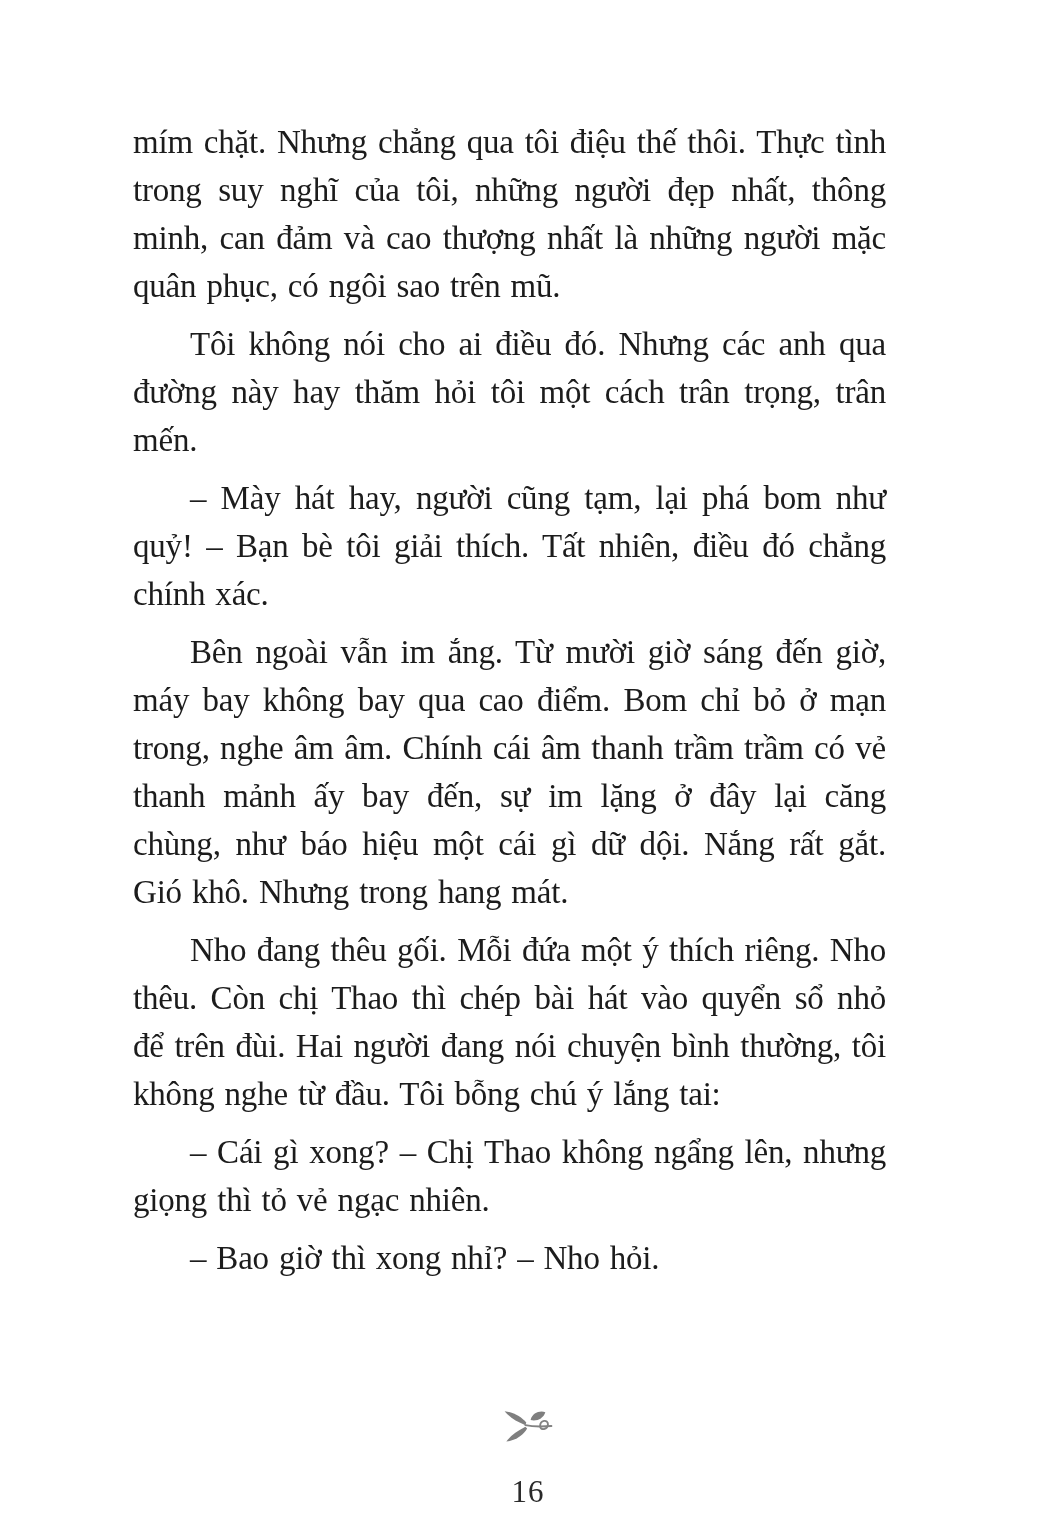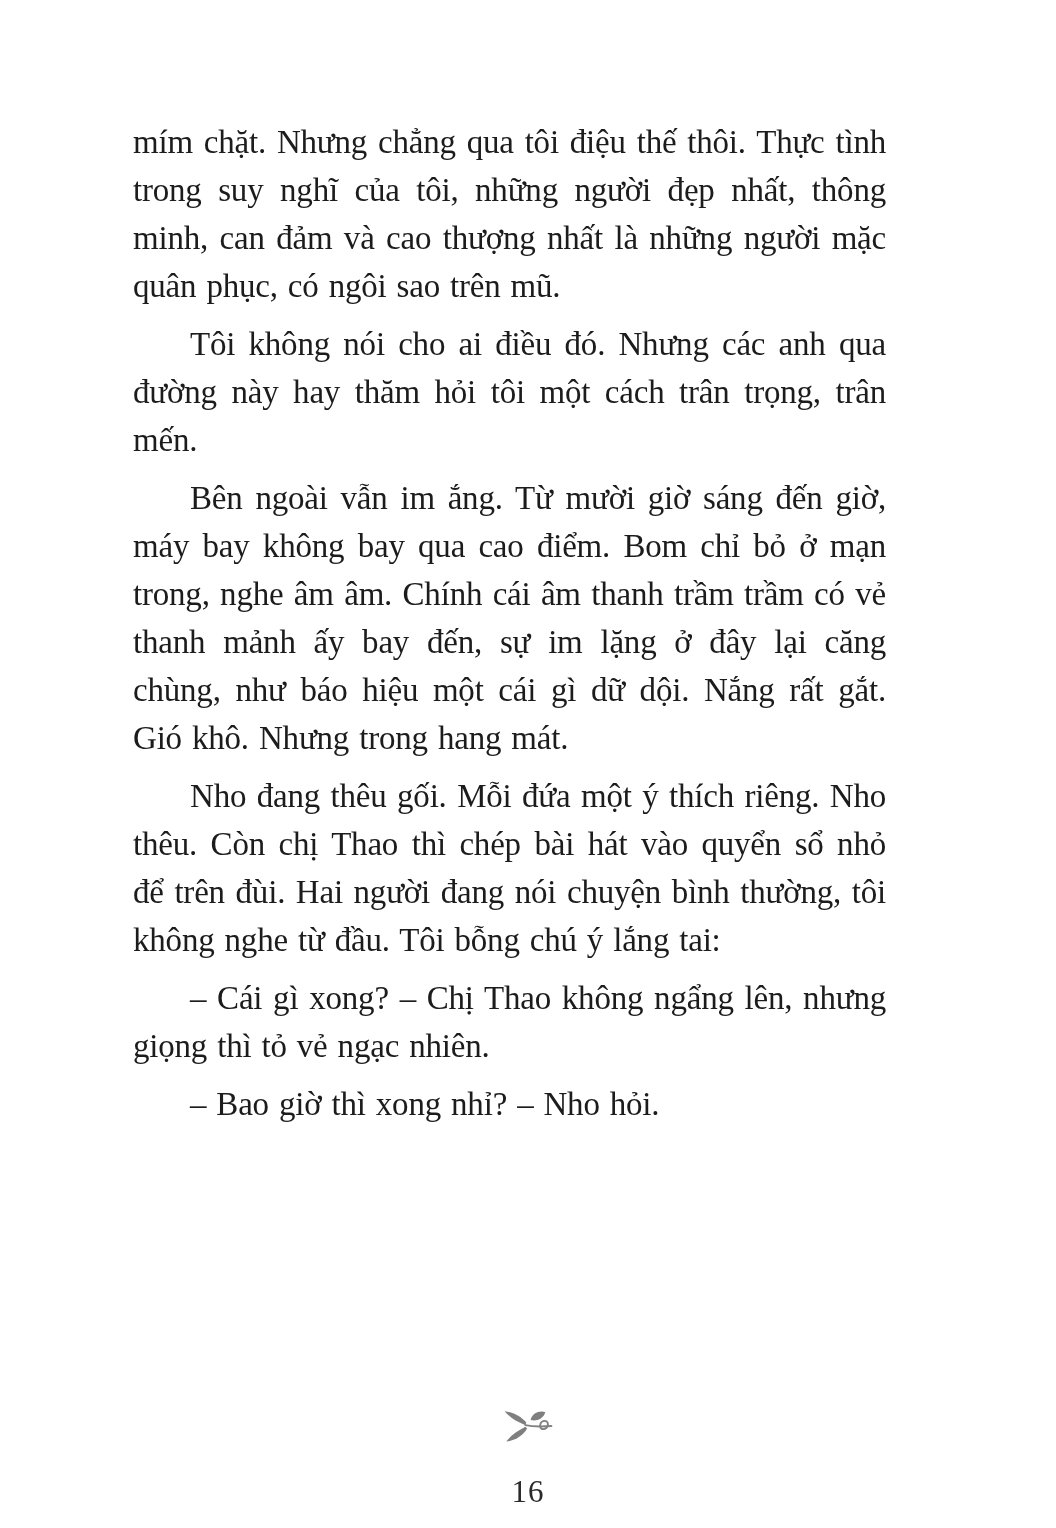--- a/index.html
+++ b/index.html
@@ -66,20 +66,21 @@
   }
 </style>
 </head>
 <body>
 
 <div class="page">
 
   <div class="text-block">
     <p class="no-indent">mím chặt. Nhưng chẳng qua tôi điệu thế thôi. Thực tình trong suy nghĩ của tôi, những người đẹp nhất, thông minh, can đảm và cao thượng nhất là những người mặc quân phục, có ngôi sao trên mũ.</p>
     <p class="indent">Tôi không nói cho ai điều đó. Nhưng các anh qua đường này hay thăm hỏi tôi một cách trân trọng, trân mến.</p>
+    <p class="indent">– Mày hát hay, người cũng tạm, lại phá bom như quỷ! – Bạn bè tôi giải thích. Tất nhiên, điều đó chẳng chính xác.</p>
     <p class="indent">Bên ngoài vẫn im ắng. Từ mười giờ sáng đến giờ, máy bay không bay qua cao điểm. Bom chỉ bỏ ở mạn trong, nghe âm âm. Chính cái âm thanh trầm trầm có vẻ thanh mảnh ấy bay đến, sự im lặng ở đây lại căng chùng, như báo hiệu một cái gì dữ dội. Nắng rất gắt. Gió khô. Nhưng trong hang mát.</p>
     <p class="indent">Nho đang thêu gối. Mỗi đứa một ý thích riêng. Nho thêu. Còn chị Thao thì chép bài hát vào quyển sổ nhỏ để trên đùi. Hai người đang nói chuyện bình thường, tôi không nghe từ đầu. Tôi bỗng chú ý lắng tai:</p>
     <p class="indent">– Cái gì xong? – Chị Thao không ngẩng lên, nhưng giọng thì tỏ vẻ ngạc nhiên.</p>
     <p class="indent">– Bao giờ thì xong nhỉ? – Nho hỏi.</p>
   </div>
 
   <div class="footer">
     <span class="ornament">
       <svg viewBox="0 0 60 40" width="52" height="36" aria-hidden="true">
         <g fill="#7f7f7f" stroke="none">

